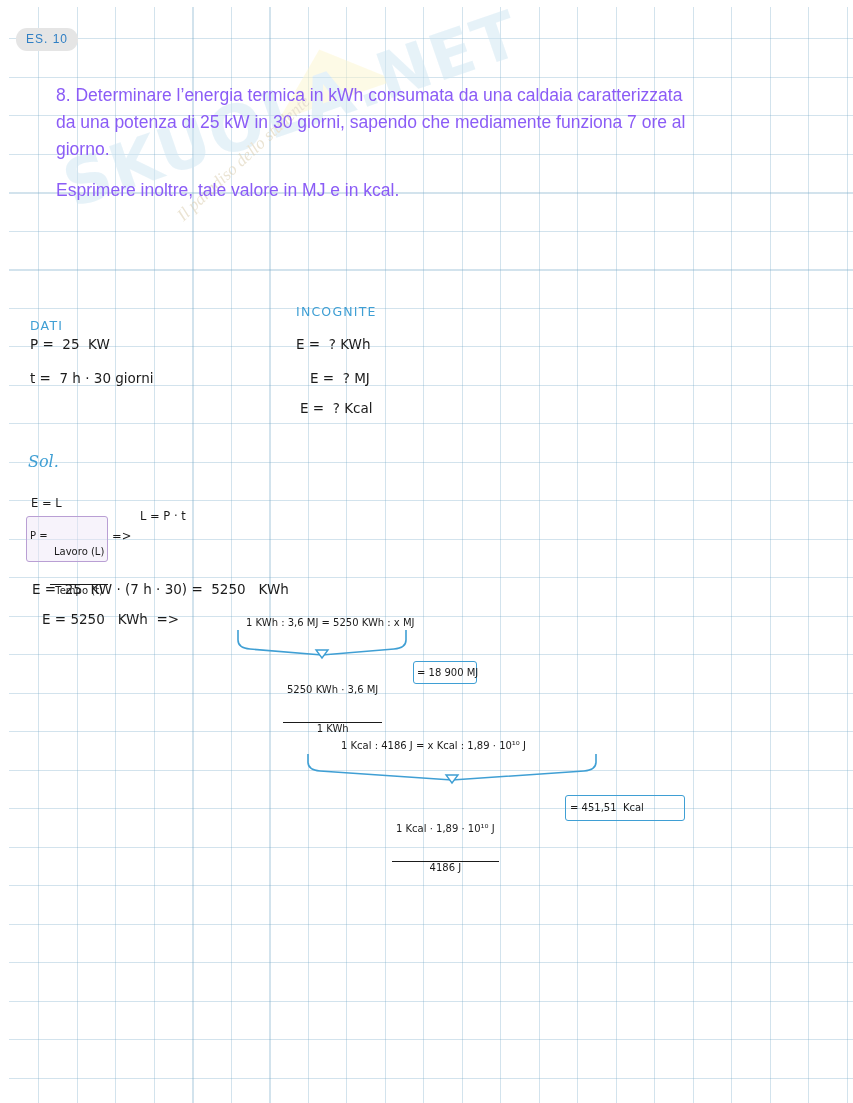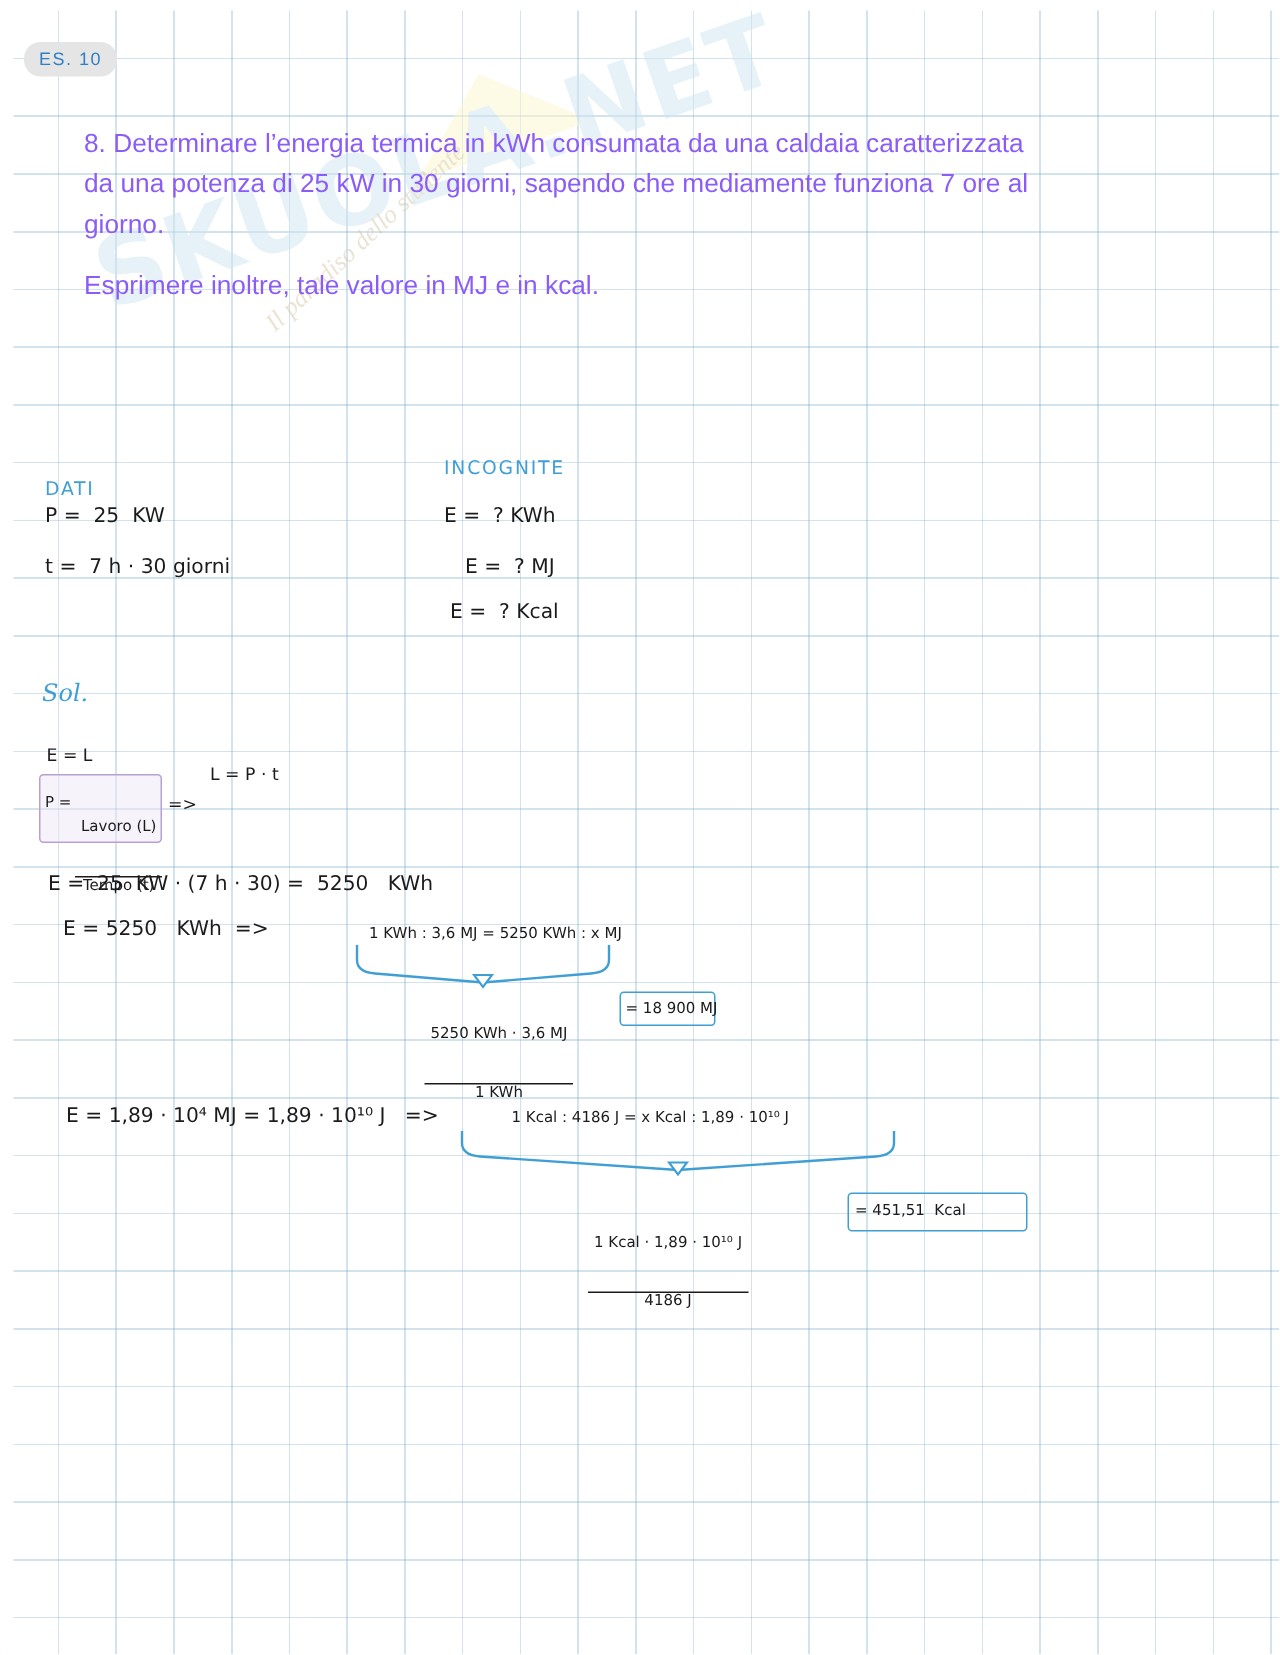--- a/index.html
+++ b/index.html
@@ -204,21 +204,20 @@
     <path d="M80,22 L92,22 L86,30 Z" fill="#ffffff" stroke="#3f9fd4" stroke-width="1.4"></path>
   </svg>
 
   <div class="hw xsm frac" style="left:283px; top:659px;">
     <span class="num">5250 KWh · 3,6 MJ</span>
     <span class="den">1 KWh</span>
   </div>
   <div class="box-blue" style="left:413px; top:661px; width:62px; height:21px;"></div>
   <div class="hw xsm" style="left:417px; top:667px;">= 18 900 MJ</div>
 
-  <div class="hw med" style="left:44px; top:736px;">E = 1,89 · 10⁴ MJ = 1,89 · 10¹⁰ J   =&gt;</div>
 
   <div class="hw xsm" style="left:316px; top:740px;margin-left:25px;">1 Kcal : 4186 J = x Kcal : 1,89 · 10¹⁰ J</div>
 
   <svg class="conn" style="left:306px; top:752px;" width="310" height="34">
     <path d="M2,2 L2,10 Q2,18 14,19 L146,28 L278,19 Q290,18 290,10 L290,2" fill="none" stroke="#3f9fd4" stroke-width="1.6"></path>
     <path d="M140,23 L152,23 L146,31 Z" fill="#ffffff" stroke="#3f9fd4" stroke-width="1.4"></path>
   </svg>
 
   <div class="hw xsm frac" style="left:392px; top:798px;">
     <span class="num">1 Kcal · 1,89 · 10¹⁰ J</span>

